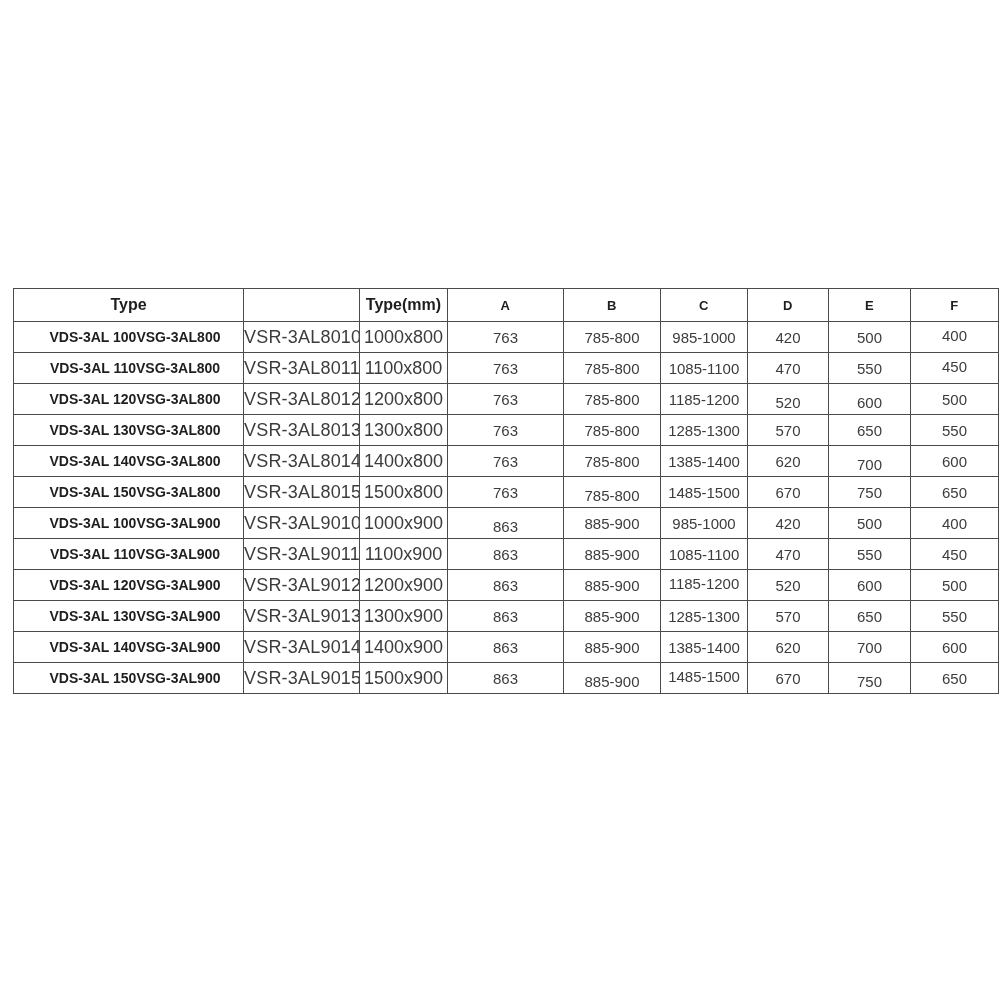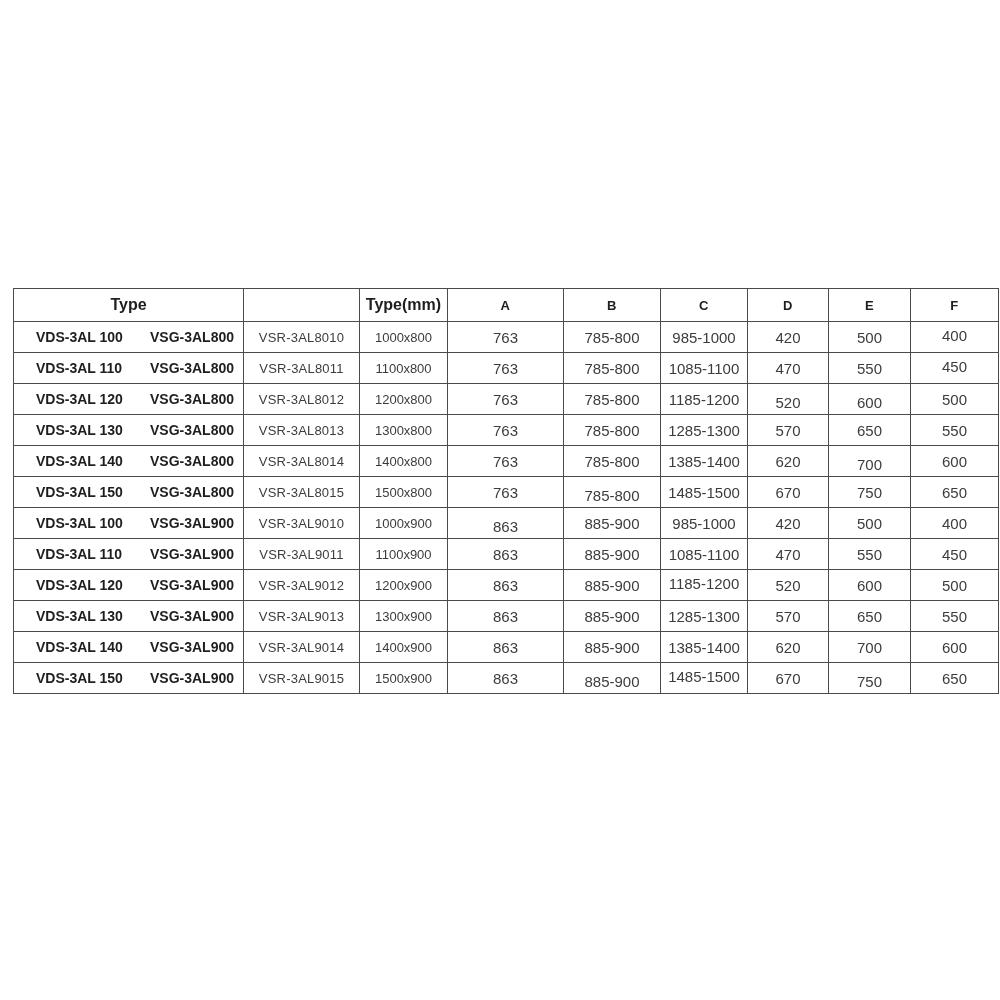--- a/index.html
+++ b/index.html
@@ -51,26 +51,26 @@
 
   tbody td { height: 31px; font-size: 15px; }
 
   td.type-cell {
     font-weight: bold;
     color: #1e1e1e;
     font-size: 14px;
   }
   .type-wrap {
     display: flex;
-    justify-content: space-between;
+    justify-content: center;
     align-items: center;
     padding: 0 9px 0 22px;
   }
-  td.code-cell { font-size: 13px; letter-spacing: 0.2px; }
-  td.size-cell { font-size: 13px; }
+  td.code-cell { font-size: 18px; letter-spacing: 0.2px; }
+  td.size-cell { font-size: 18px; }
 
   
   tbody tr:nth-child(3)  td:nth-child(7) span,
   tbody tr:nth-child(3)  td:nth-child(8) span,
   tbody tr:nth-child(5)  td:nth-child(8) span,
   tbody tr:nth-child(6)  td:nth-child(5) span,
   tbody tr:nth-child(7)  td:nth-child(4) span,
   tbody tr:nth-child(12) td:nth-child(5) span,
   tbody tr:nth-child(12) td:nth-child(8) span { position: relative; top: 3px; display: inline-block; }
   tbody tr:nth-child(2)  td:nth-child(9) span,

